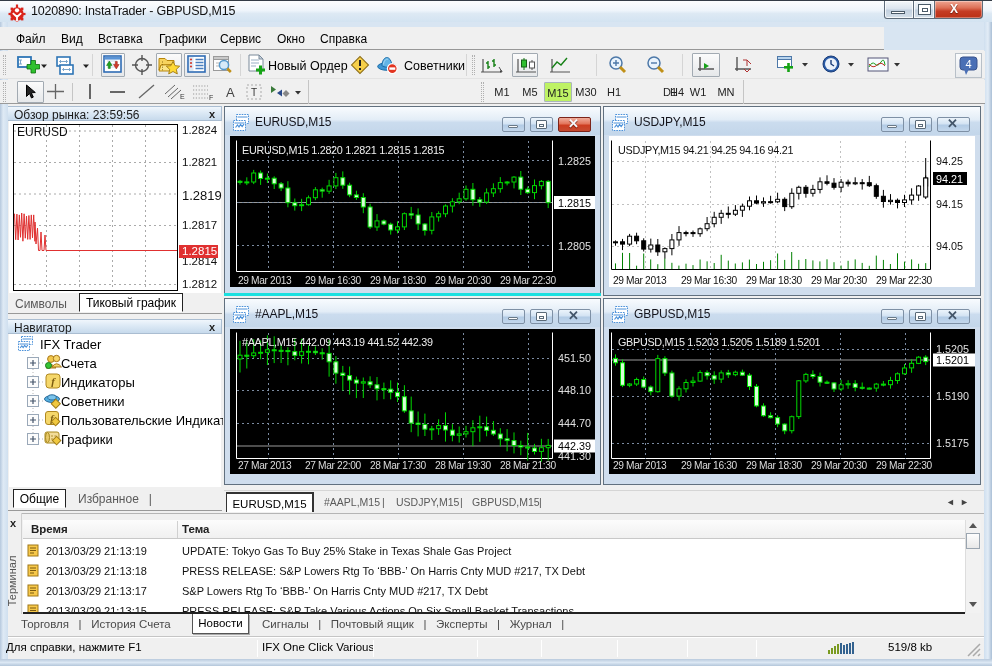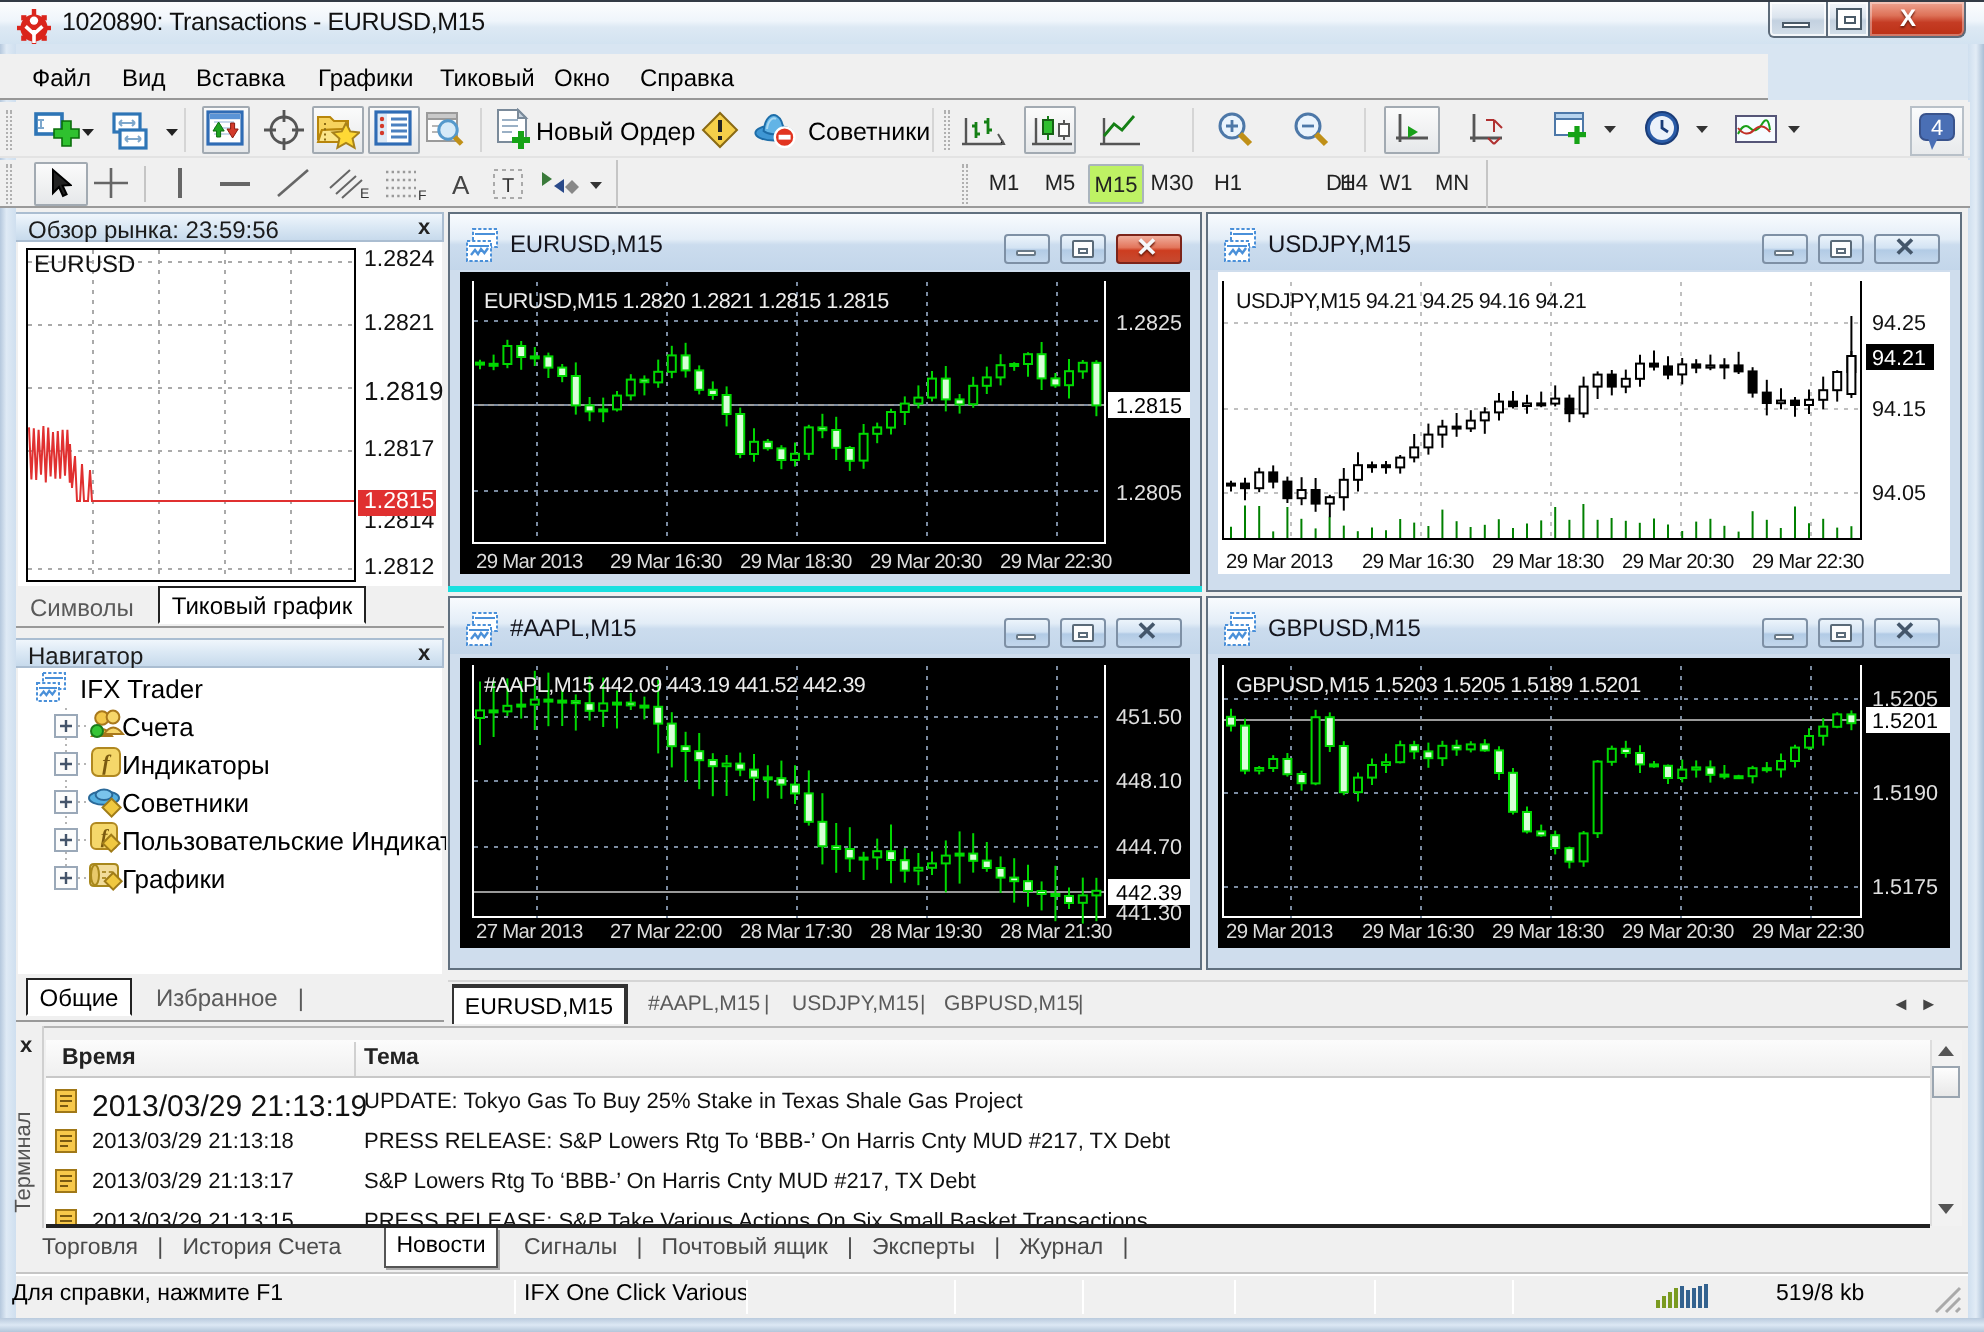--- a/index.html
+++ b/index.html
@@ -46,34 +46,34 @@
 <rect x="13.5" y="8.9" width="4" height="2.2"></rect>
 <rect x="2.6" y="3.6" width="2.6" height="2.6"></rect>
 <rect x="12.8" y="3.6" width="2.6" height="2.6"></rect>
 <rect x="2.6" y="13.8" width="2.6" height="2.6"></rect>
 <rect x="12.8" y="13.8" width="2.6" height="2.6"></rect>
 </g>
 <circle cx="9" cy="6.3" r="2.1" fill="#fff"></circle>
 <path d="M9 13 L4.8 9.2 M9 13 L13.2 9.2" stroke="#fff" stroke-width="1.8" fill="none"></path>
 <rect x="8.1" y="11" width="1.8" height="6.5" fill="#fff"></rect>
 </svg>
-<div class="abs tb-text">1020890: Transactions - EURUSD,M15</div>
+<div class="abs tb-text">1020890: InstaTrader - GBPUSD,M15</div>
 <div class="abs winbtn min"></div>
 <div class="abs winbtn max"></div>
 <div class="abs winbtn cls"></div>
 <div class="abs" style="left:891px;top:11px;width:14px;height:3px;background:#fff;border:1px solid #4a5a68"></div>
 <div class="abs" style="left:918px;top:4px;width:13px;height:11px;border:1.5px solid #4a5a68;background:#fff"></div>
 <div class="abs" style="left:921.5px;top:7.5px;width:6px;height:4px;border:1.5px solid #4a5a68;background:#fff"></div>
 <div class="abs" style="left:950px;top:2px;font-size:12px;font-weight:700;color:#fff;text-shadow:0 1px 1px #6a2012">X</div>
 <div class="abs menubar">
     <span style="left:16px">Файл</span>
     <span style="left:61px">Вид</span>
     <span style="left:98px">Вставка</span>
     <span style="left:159px">Графики</span>
-    <span style="left:220px">Тиковый</span>
+    <span style="left:220px">Сервис</span>
     <span style="left:277px">Окно</span>
     <span style="left:320px">Справка</span>
   </div>
 <div class="abs toolrow1"></div>
 <div class="abs toolrow2"></div>
 <div class="abs grip" style="left:3px;top:55px"></div>
 <svg class="abs" style="left:10px;top:55px" width="38" height="22" viewBox="0 0 38 22">
 <rect x="8" y="2" width="13" height="10" fill="#fff" stroke="#2e75b6" stroke-width="1.8"></rect>
 <path d="M10.5 5 v4 m-1.5-4 h3 m-3 4 h3" stroke="#7da7cc" stroke-width="1"></path>
 <g stroke="#0b6e0b" stroke-width="0.8" fill="#2fc12f">
@@ -960,21 +960,21 @@
 <div class="abs" style="left:-28px;top:575px;font-size:11px;color:#555;transform:rotate(-90deg);width:80px;text-align:center">Терминал</div>
 <div class="abs" style="left:23px;top:520px;width:942px;height:19px;background:linear-gradient(#fcfcfc,#f0f0f0);border-bottom:1px solid #c8c8c8"></div>
 <div class="abs" style="left:31px;top:523px;font-size:11.5px;font-weight:700;color:#222">Время</div>
 <div class="abs" style="left:182px;top:523px;font-size:11.5px;font-weight:700;color:#222">Тема</div>
 <div class="abs" style="left:177px;top:521px;width:1px;height:17px;background:#d0d0d0"></div>
 <div class="abs" style="left:23px;top:539px;width:942px;height:74px;background:#fff"></div>
 <svg class="abs" style="left:27px;top:544px" width="13" height="13" viewBox="0 0 13 13">
     <rect x="1" y="1" width="10" height="11" fill="#f7c84a" stroke="#a07818"></rect>
     <path d="M3 4 h6 M3 6.5 h6 M3 9 h4" stroke="#7a5a10" stroke-width="1"></path>
   </svg>
-<div class="abs" style="left:46px;top:545px;font-size:15px;color:#111">2013/03/29 21:13:19</div>
+<div class="abs" style="left:46px;top:545px;font-size:11px;color:#111">2013/03/29 21:13:19</div>
 <div class="abs" style="left:182px;top:545px;font-size:11px;color:#111;white-space:nowrap">UPDATE: Tokyo Gas To Buy 25% Stake in Texas Shale Gas Project</div>
 <svg class="abs" style="left:27px;top:564px" width="13" height="13" viewBox="0 0 13 13">
     <rect x="1" y="1" width="10" height="11" fill="#f7c84a" stroke="#a07818"></rect>
     <path d="M3 4 h6 M3 6.5 h6 M3 9 h4" stroke="#7a5a10" stroke-width="1"></path>
   </svg>
 <div class="abs" style="left:46px;top:565px;font-size:11px;color:#111">2013/03/29 21:13:18</div>
 <div class="abs" style="left:182px;top:565px;font-size:11px;color:#111;white-space:nowrap">PRESS RELEASE: S&amp;P Lowers Rtg To ‘BBB-’ On Harris Cnty MUD #217, TX Debt</div>
 <svg class="abs" style="left:27px;top:584px" width="13" height="13" viewBox="0 0 13 13">
     <rect x="1" y="1" width="10" height="11" fill="#f7c84a" stroke="#a07818"></rect>
     <path d="M3 4 h6 M3 6.5 h6 M3 9 h4" stroke="#7a5a10" stroke-width="1"></path>

